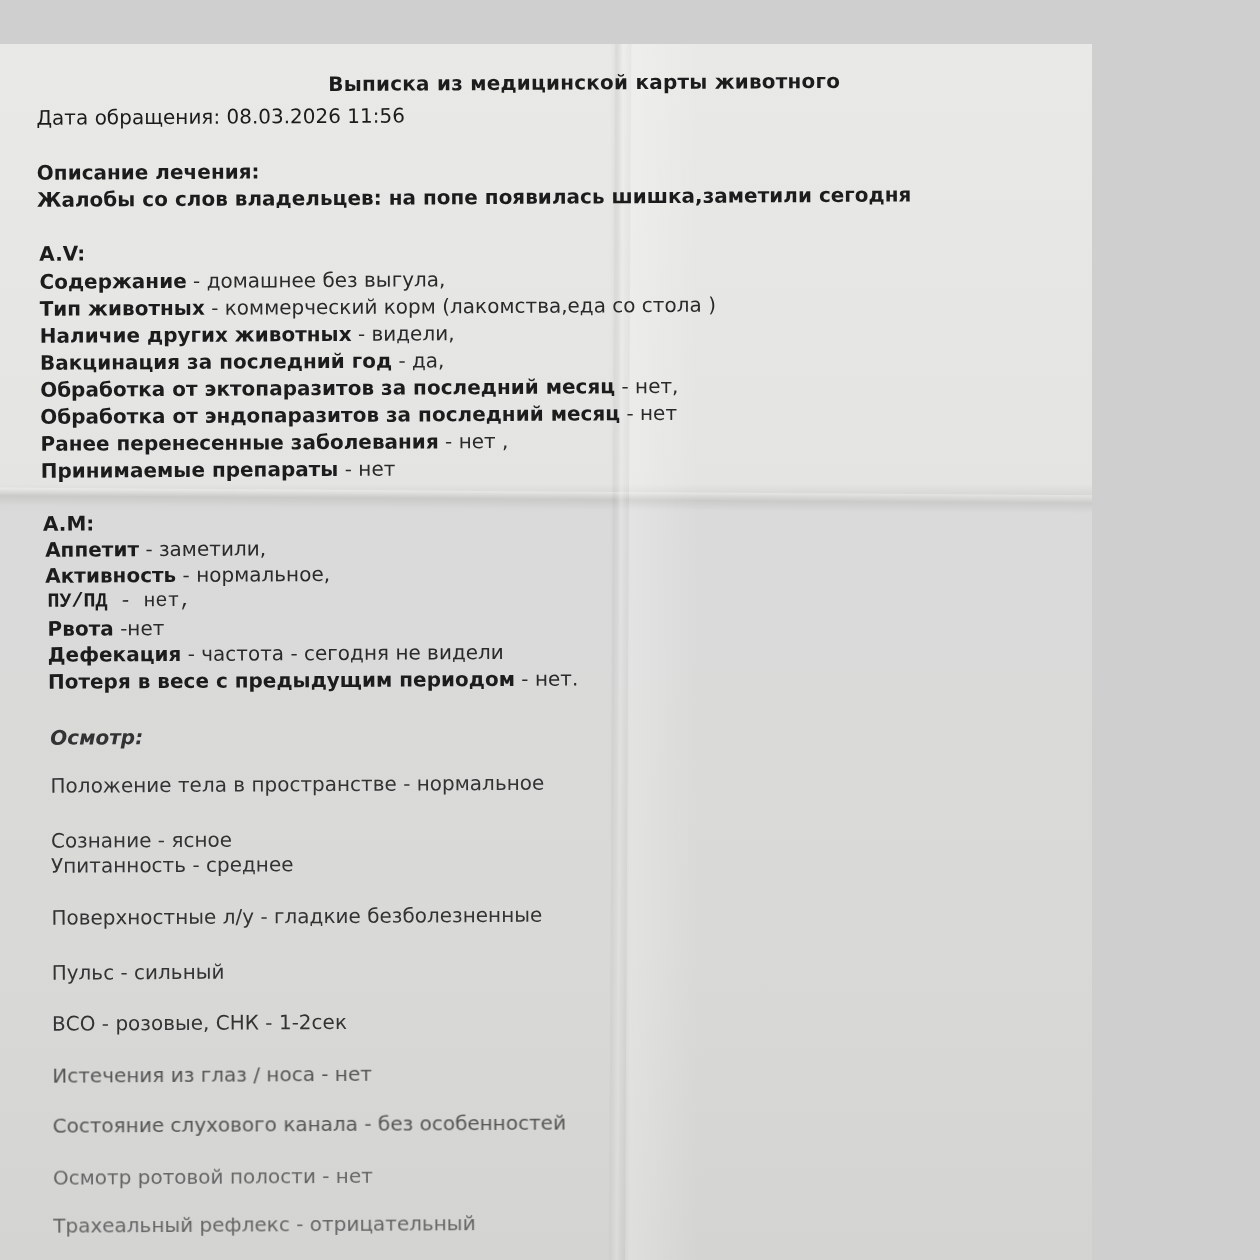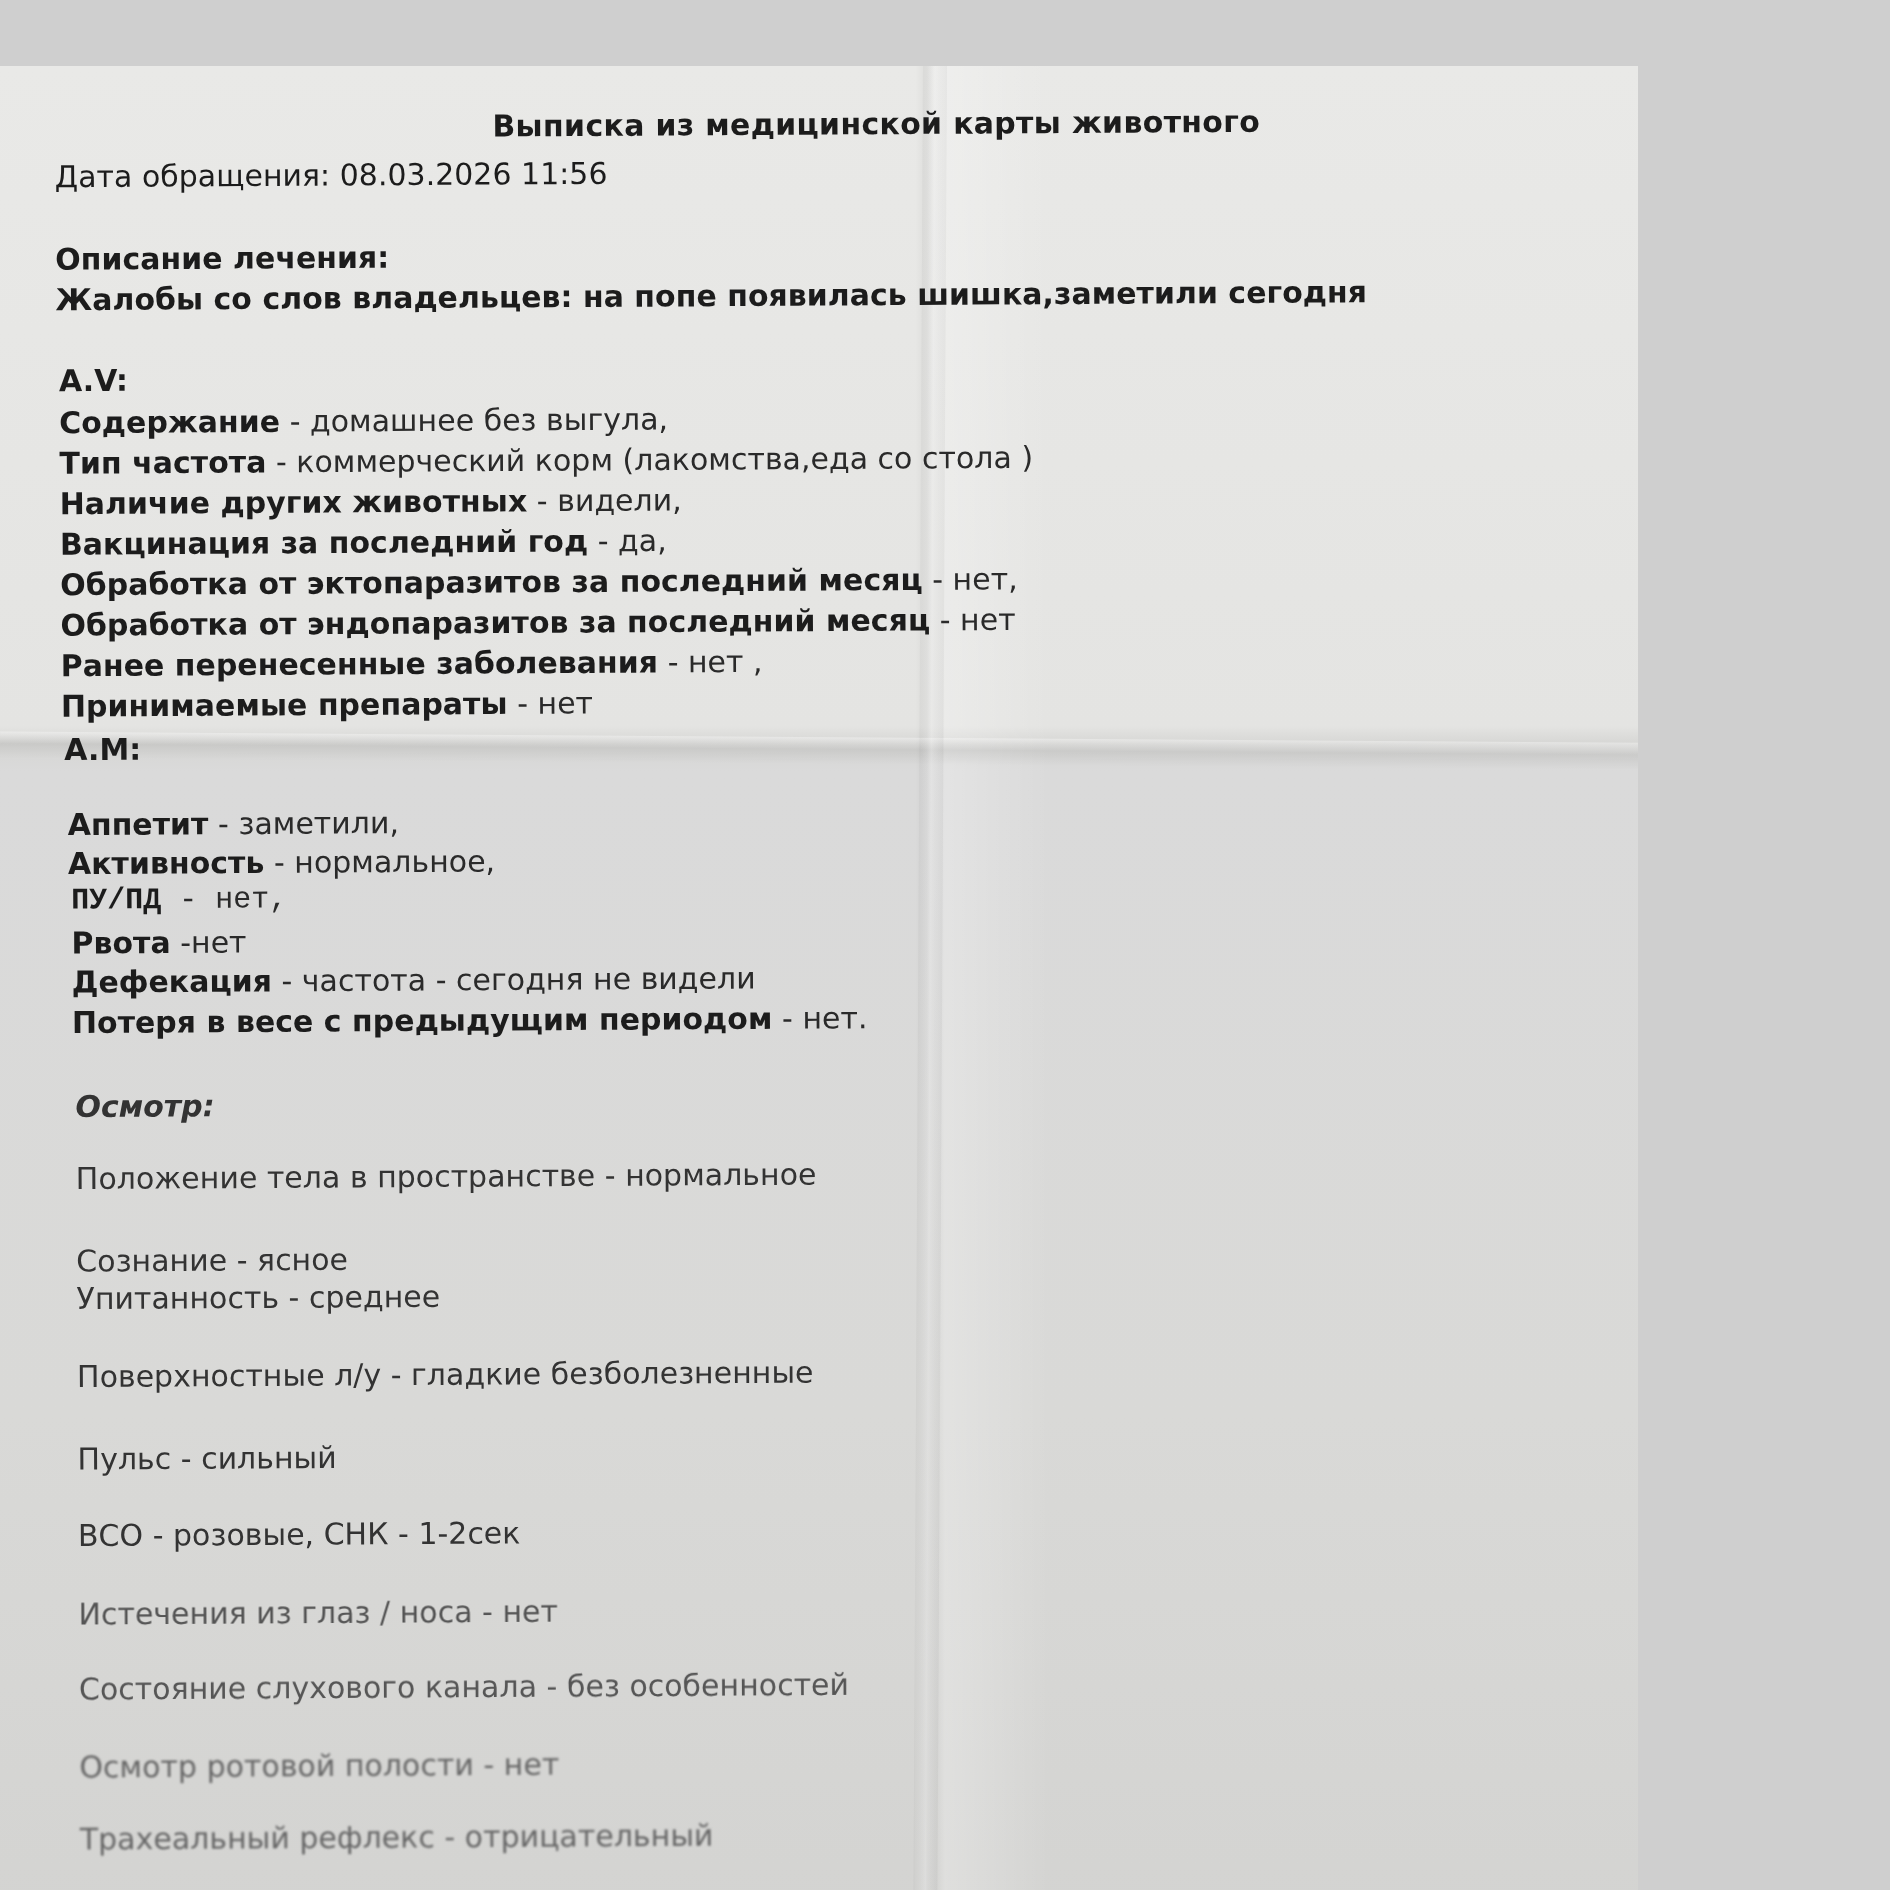--- a/index.html
+++ b/index.html
@@ -63,29 +63,29 @@
     <div class="line sec" style="left:36px; top:117px;">Описание лечения:</div>
 
     <div class="line b" style="left:36px; top:144px;">
       <span>Жалобы со слов владельцев:</span>
       <span>на попе появилась шишка,заметили сегодня</span>
     </div>
 
     <div class="line sec" style="left:38px; top:198px;">A.V:</div>
 
     <div class="line" style="left:38px; top:226px;"><span class="b">Содержание</span><span class="n"> - домашнее без выгула,</span></div>
-    <div class="line" style="left:38px; top:253px;"><span class="b">Тип частота</span><span class="n"> - коммерческий корм (лакомства,еда со стола )</span></div>
+    <div class="line" style="left:38px; top:253px;"><span class="b">Тип животных</span><span class="n"> - коммерческий корм (лакомства,еда со стола )</span></div>
     <div class="line" style="left:38px; top:280px;"><span class="b">Наличие других животных</span><span class="n"> - видели,</span></div>
     <div class="line" style="left:38px; top:307px;"><span class="b">Вакцинация за последний год</span><span class="n"> - да,</span></div>
     <div class="line" style="left:38px; top:334px;"><span class="b">Обработка от эктопаразитов за последний месяц</span><span class="n"> - нет,</span></div>
     <div class="line" style="left:38px; top:361px;"><span class="b">Обработка от эндопаразитов за последний месяц</span><span class="n"> - нет</span></div>
     <div class="line" style="left:38px; top:388px;"><span class="b">Ранее перенесенные заболевания</span><span class="n"> - нет ,</span></div>
     <div class="line" style="left:38px; top:415px;"><span class="b">Принимаемые препараты</span><span class="n"> - нет</span></div>
 
-    <div class="line sec" style="left:40px; top:444px;">A.M:</div>
+    <div class="line sec" style="left:40px; top:468px;">A.M:</div>
 
     <div class="line" style="left:42px; top:494px;"><span class="b">Аппетит</span><span class="n"> - заметили,</span></div>
     <div class="line" style="left:42px; top:520px;"><span class="b">Активность</span><span class="n"> - нормальное,</span></div>
     <div class="line" style="left:44px; top:546px;font-family:Liberation Mono, monospace;"><span class="b">ПУ/ПД</span><span class="n"> - нет,</span></div>
     <div class="line" style="left:44px; top:573px;"><span class="b">Рвота</span><span class="n"> -нет</span></div>
     <div class="line" style="left:44px; top:599px;"><span class="b">Дефекация</span><span class="n"> - частота - сегодня не видели</span></div>
     <div class="line" style="left:44px; top:626px;"><span class="b">Потеря в весе с предыдущим периодом</span><span class="n"> - нет.</span></div>
 
     <div class="line sec" style="left:46px; top:682px; color:#333;font-style:italic;">Осмотр:</div>
 

